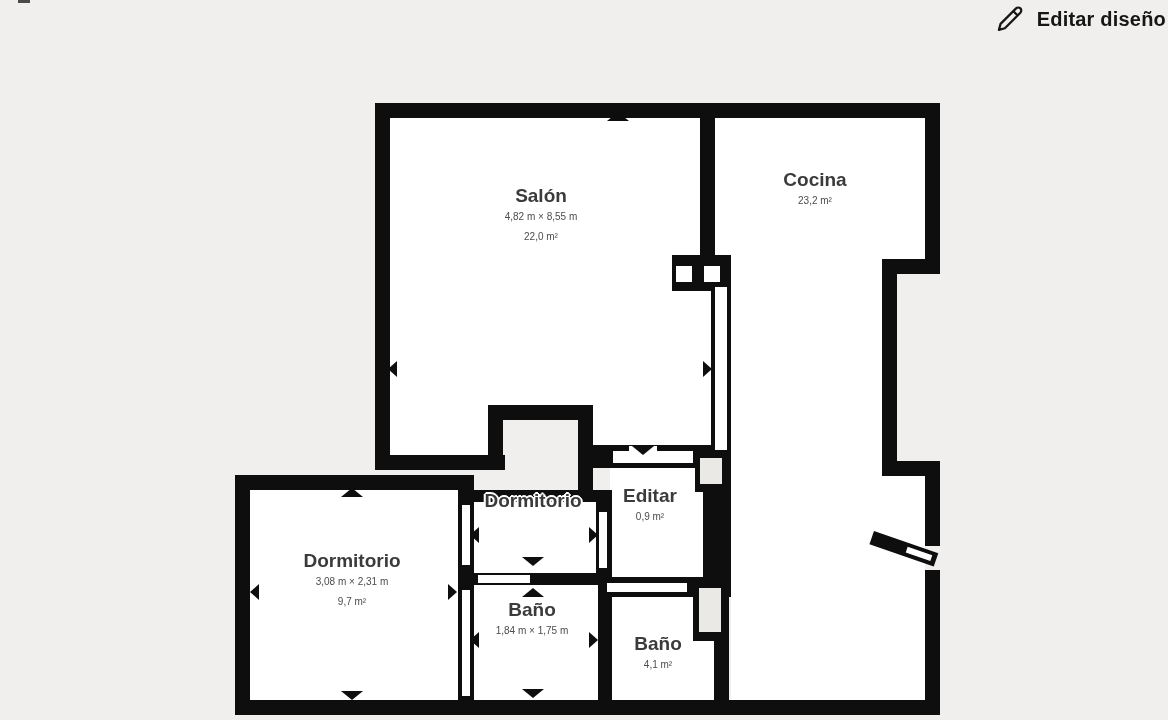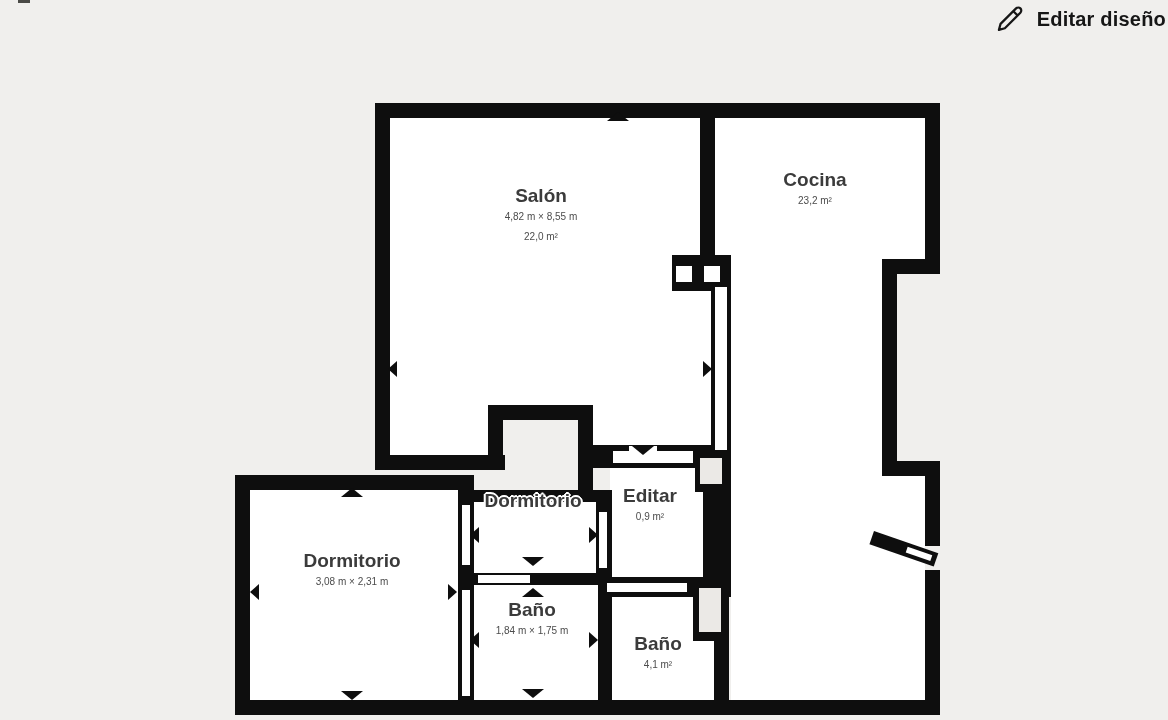--- a/index.html
+++ b/index.html
@@ -153,20 +153,21 @@
 
     <div class="label" style="left:715px;top:160px;width:200px;margin-top:8px;">
       <div class="t">Cocina</div>
       <div class="d"></div>
       <div class="d">23,2 m²</div>
     </div>
 
     <div class="label" style="left:252px;top:549px;width:200px;">
       <div class="t">Dormitorio</div>
       <div class="d">3,08 m × 2,31 m</div>
+      <div class="d">9,7 m²</div>
     </div>
 
     <div class="label" style="left:433px;top:489px;width:200px;">
       <div class="t halo">Dormitorio</div>
     </div>
 
     <div class="label" style="left:600px;top:484px;width:100px;">
       <div class="t">Editar</div>
       <div class="d"></div>
       <div class="d">0,9 m²</div>

